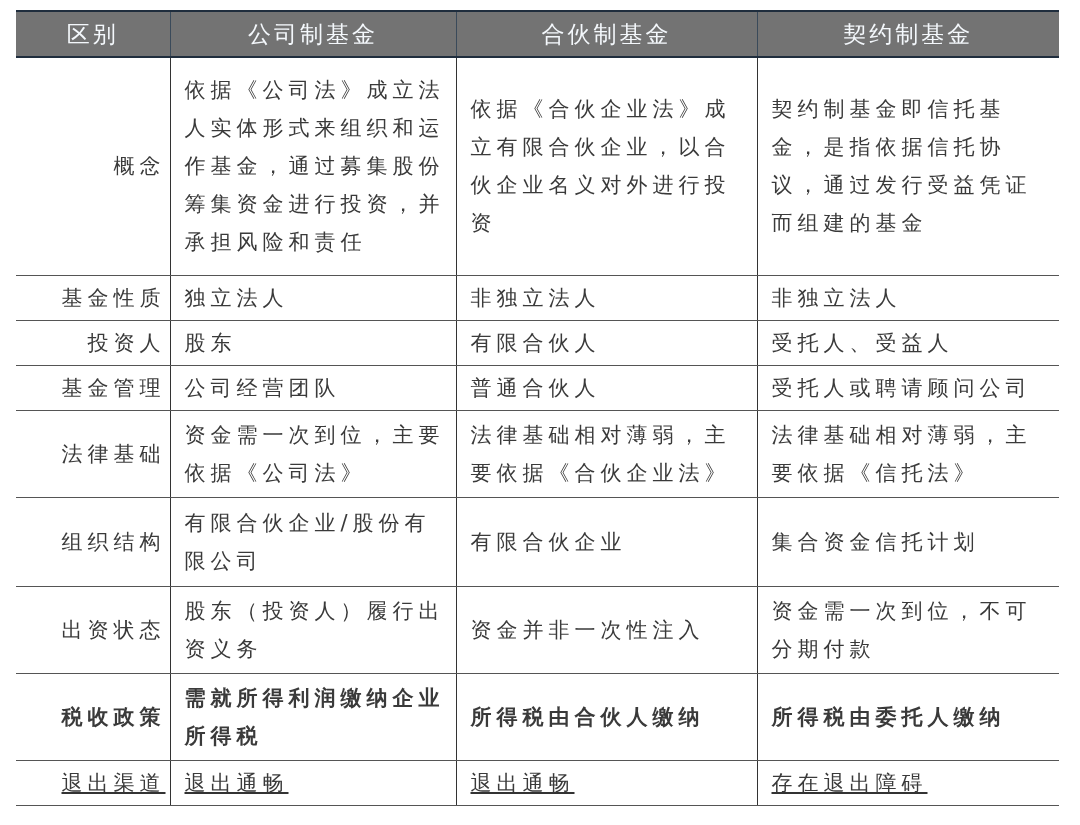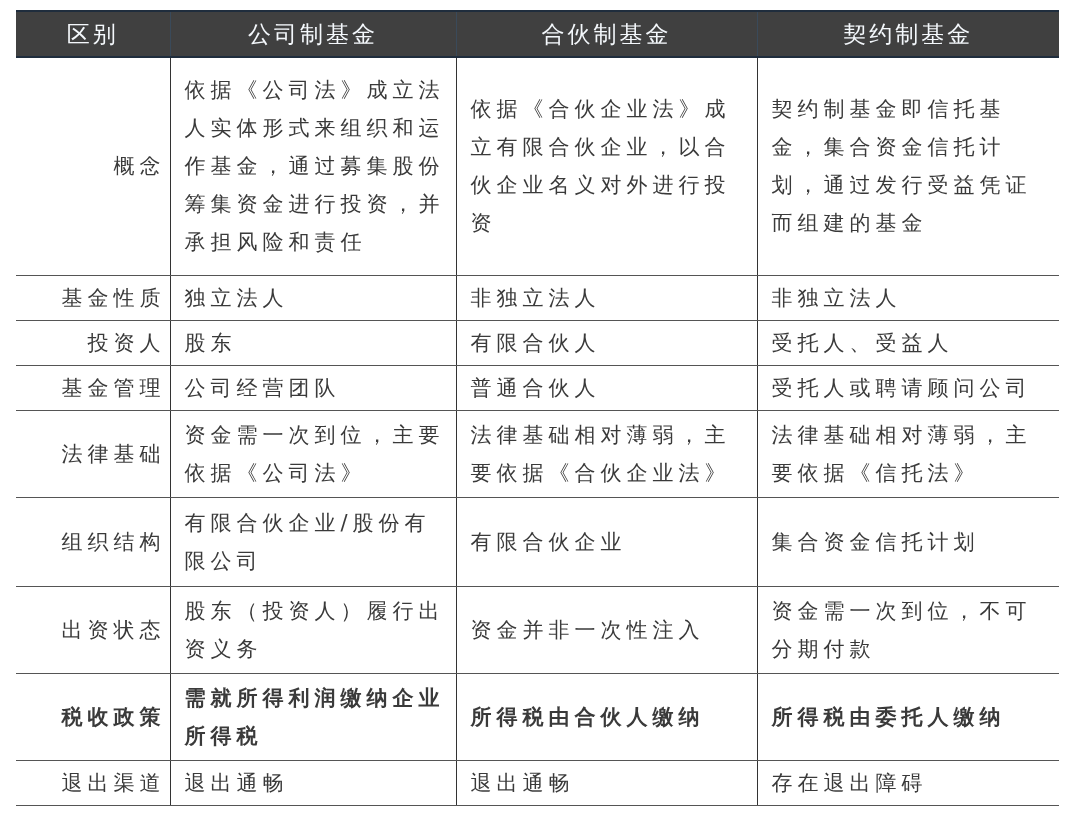--- a/index.html
+++ b/index.html
@@ -1,32 +1,32 @@
 <!DOCTYPE html>
 <html><head>
 <meta charset="utf-8">
 <style>
   html, body { margin:0; padding:0; background:#ffffff; }
   body { width:1080px; height:825px; position:relative; overflow:hidden;
          font-family:"DejaVu Sans", "Liberation Sans", sans-serif; color:#333; }
   table { position:absolute; left:16px; top:10px; border-collapse:collapse;
           table-layout:fixed; width:1043px; }
   col.c0 { width:154px; } col.c1 { width:286px; } col.c2 { width:301px; } col.c3 { width:302px; }
-  thead th { background:#404040; color:#f4f8fc; font-weight:normal; font-size:23px;
+  thead th { background:#737373; color:#f4f8fc; font-weight:normal; font-size:23px;
              letter-spacing:3px; height:44px; padding:0; text-align:center;
              border-top:2px solid #1f2d3d; border-bottom:2px solid #1f2d3d;
              border-left:1px solid #3a4a5a; }
   thead th:first-child { border-left:none; }
   tbody td { border-bottom:1.5px solid #555; border-left:1.5px solid #333;
              font-size:21px; letter-spacing:5px; line-height:38px;
              padding:0 8px 0 14px; vertical-align:middle; color:#3a3a3a; }
   tbody td:first-child { border-left:none; text-align:right; padding:0 4px; }
   tbody tr.r0 { height:218px; } tbody tr.r1 { height:45px; } tbody tr.r2 { height:45px; }
   tbody tr.r3 { height:45px; } tbody tr.r4 { height:87px; } tbody tr.r5 { height:89px; }
-  tbody tr.r6 { height:87px; } tbody tr.r7 { height:87px;font-weight:bold; } tbody tr.r8 { height:45px; }
+  tbody tr.r6 { height:87px; } tbody tr.r7 { height:87px;font-weight:bold; } tbody tr.r8 { height:45px;text-decoration:underline; }
   .cell-text { white-space:normal; word-break:break-all; }
 </style>
 </head>
 <body>
 
 <table>
   <colgroup>
       <col class="c0">
       <col class="c1">
       <col class="c2">
@@ -38,21 +38,21 @@
       <th>公司制基金</th>
       <th>合伙制基金</th>
       <th>契约制基金</th>
     </tr>
   </thead>
   <tbody>
     <tr class="r0">
       <td>概念</td>
       <td class="cell-text">依据《公司法》成立法人实体形式来组织和运作基金，通过募集股份筹集资金进行投资，并承担风险和责任</td>
       <td class="cell-text">依据《合伙企业法》成立有限合伙企业，以合伙企业名义对外进行投资</td>
-      <td class="cell-text">契约制基金即信托基金，集合资金信托计划，通过发行受益凭证而组建的基金</td>
+      <td class="cell-text">契约制基金即信托基金，是指依据信托协议，通过发行受益凭证而组建的基金</td>
     </tr>
     <tr class="r1">
       <td>基金性质</td>
       <td class="cell-text">独立法人</td>
       <td class="cell-text">非独立法人</td>
       <td class="cell-text">非独立法人</td>
     </tr>
     <tr class="r2">
       <td>投资人</td>
       <td class="cell-text">股东</td>

